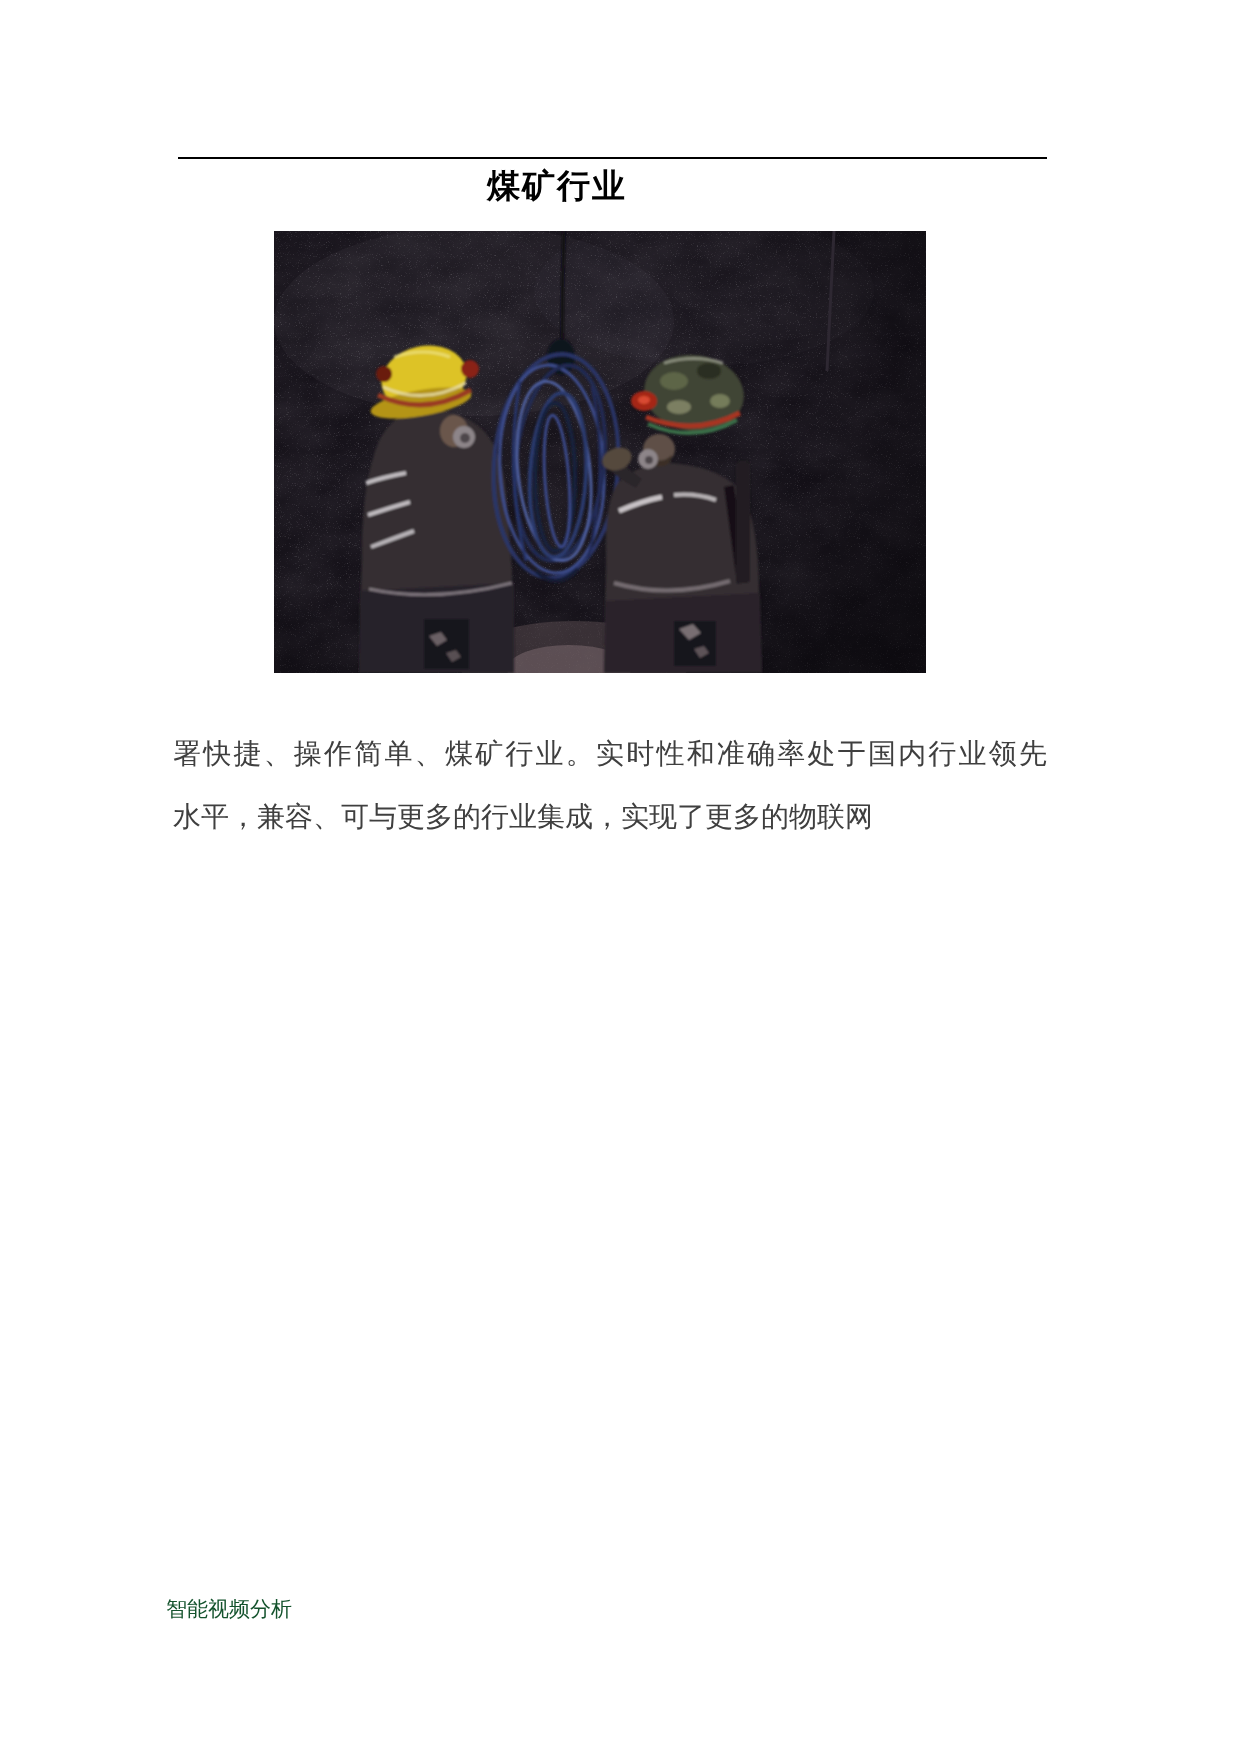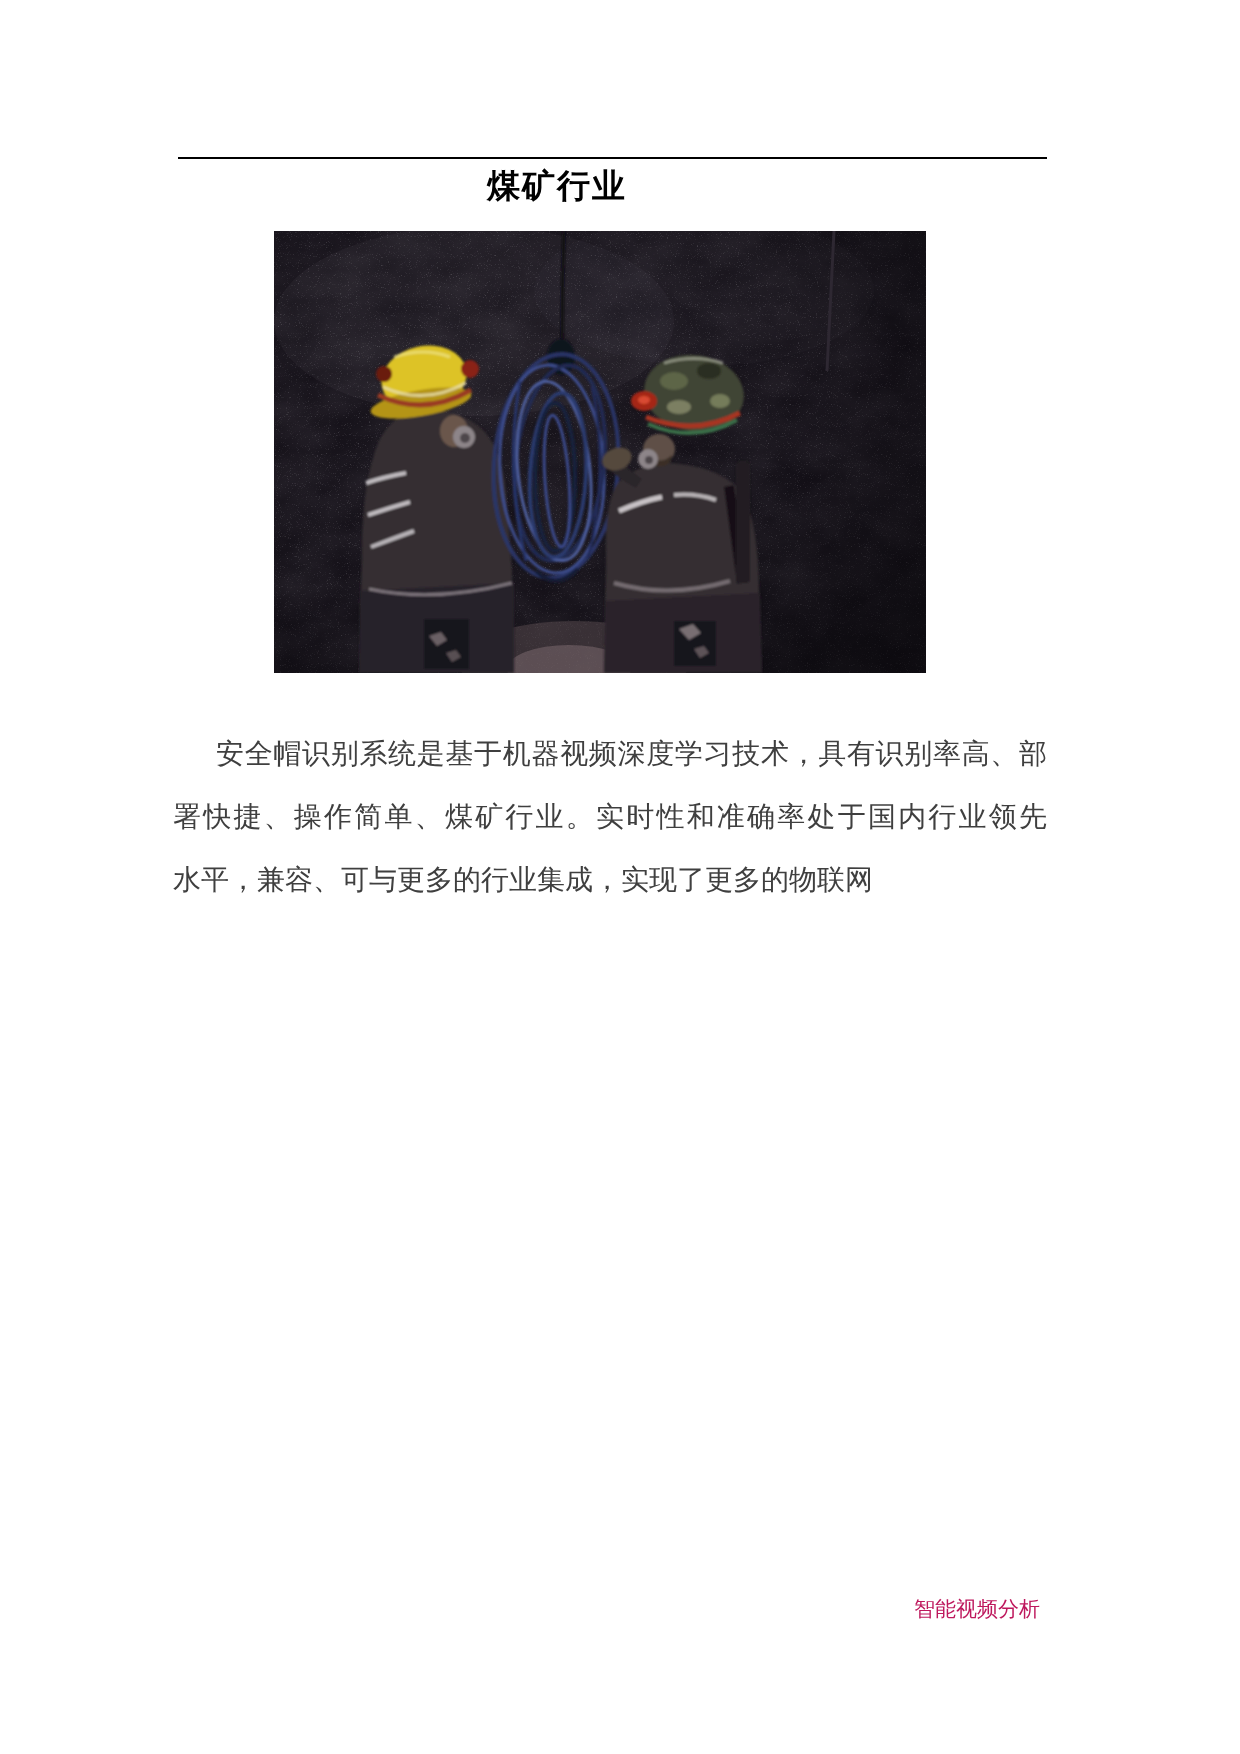--- a/index.html
+++ b/index.html
@@ -62,25 +62,25 @@
     text-align-last: justify;
     color: #3f3f3f;
   }
   .para-line.first { text-indent: 43px; }
   .para-line.last { text-align: center; text-align-last: left; }
   .page-footer {
     position: absolute;
     left: 166px;
     top: 1594px;
     width: 874px;
-    text-align: right;
+    text-align: left;
     font-family: "DejaVu Serif", serif;
     font-size: 21px;
     line-height: 30px;
-    color: #be185d;
+    color: #14532d;
   }
 </style>
 </head>
 <body>
 
 <div class="page">
 
   <div class="top-rule"></div>
 
   <h1 class="doc-title">煤矿行业</h1>
@@ -192,20 +192,19 @@
             <path d="M390,132 Q420,123 449,132" stroke="#cfd2c0" stroke-width="3" fill="none" opacity="0.5"></path>
             <ellipse cx="370" cy="170" rx="13" ry="10" fill="#a52818"></ellipse>
             <ellipse cx="370" cy="169" rx="6" ry="4" fill="#d84a30"></ellipse>
           </g>
         </g>
       </g>
     </svg>
   </figure>
 
   <div class="paragraph">
-    <div class="para-line first">安全帽识别系统是基于机器视频深度学习技术，具有识别率高、部</div>
     <div class="para-line">署快捷、操作简单、煤矿行业。实时性和准确率处于国内行业领先</div>
     <div class="para-line last">水平，兼容、可与更多的行业集成，实现了更多的物联网</div>
   </div>
 
   <div class="page-footer">智能视频分析</div>
 
 </div>
 
 </body></html>

